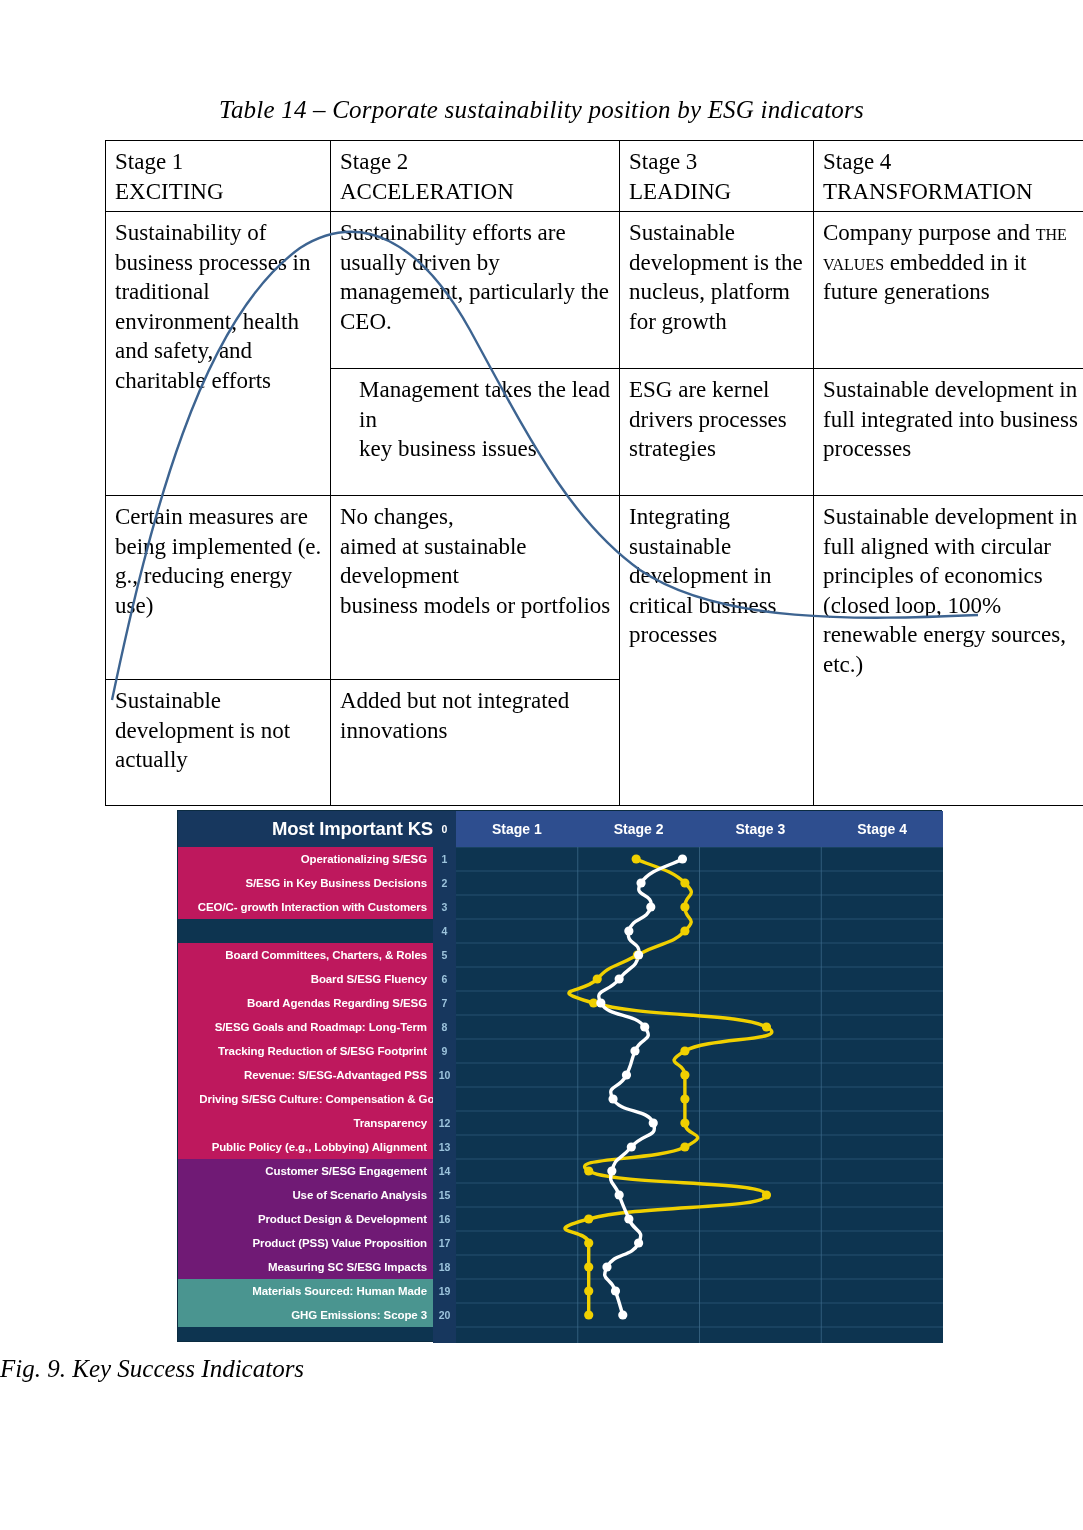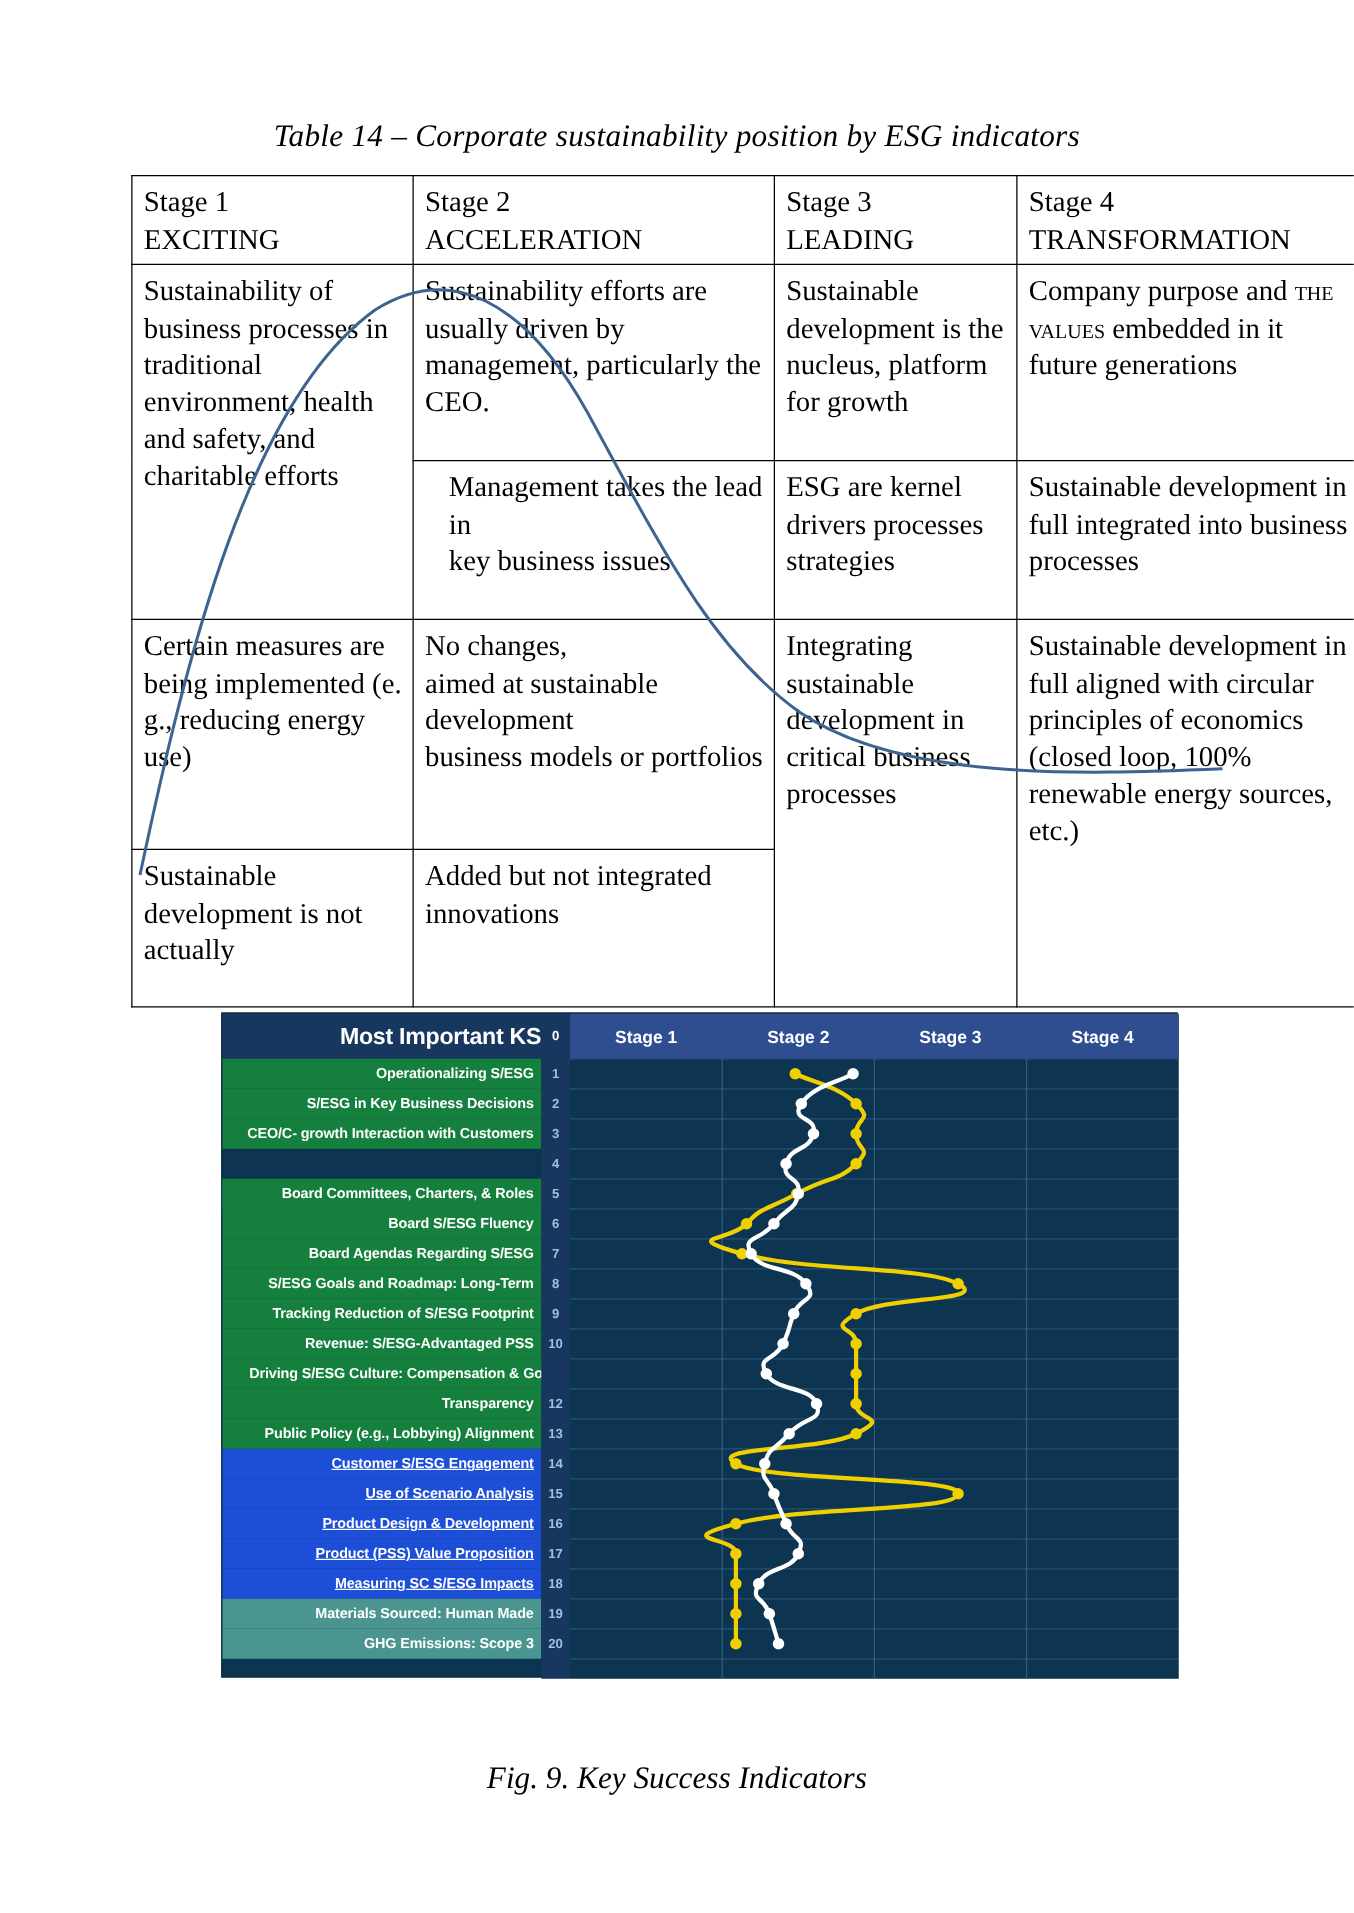--- a/index.html
+++ b/index.html
@@ -110,22 +110,22 @@
     justify-content: flex-end;
     padding-right: 6px;
     box-sizing: border-box;
     color: #ffffff;
     font-size: 11.5px;
     font-weight: bold;
     white-space: nowrap;
     letter-spacing: -0.1px;
   }
   .lbl-row.wide { width: 278px; }
-  .lbl-row.blue { background: #15803d; }
-  .lbl-row.gray { background: #1d4ed8; text-decoration: underline; }
+  .lbl-row.blue { background: #be185d; }
+  .lbl-row.gray { background: #701a75; }
   .lbl-row.teal { background: #4a9590; }
 
   #ksi-title {
     position: absolute;
     left: 0;
     top: 0;
     width: 278px;
     height: 36px;
     background: #17375e;
     display: flex;
@@ -192,23 +192,22 @@
   #plot-canvas {
     position: absolute;
     left: 0;
     top: 36px;
     width: 487px;
     height: 496px;
   }
   #fig-caption {
     position: absolute;
     left: 0;
-    top: 1409px;
+    top: 1355px;
     width: 1083px;
-    text-align: center;
     font-style: italic;
     font-size: 25px;
     font-family: "Liberation Serif", serif;
   }
 </style>
 </head>
 <body>
 
 <div id="table-caption">Table 14 – Corporate sustainability position by ESG indicators</div>
 

